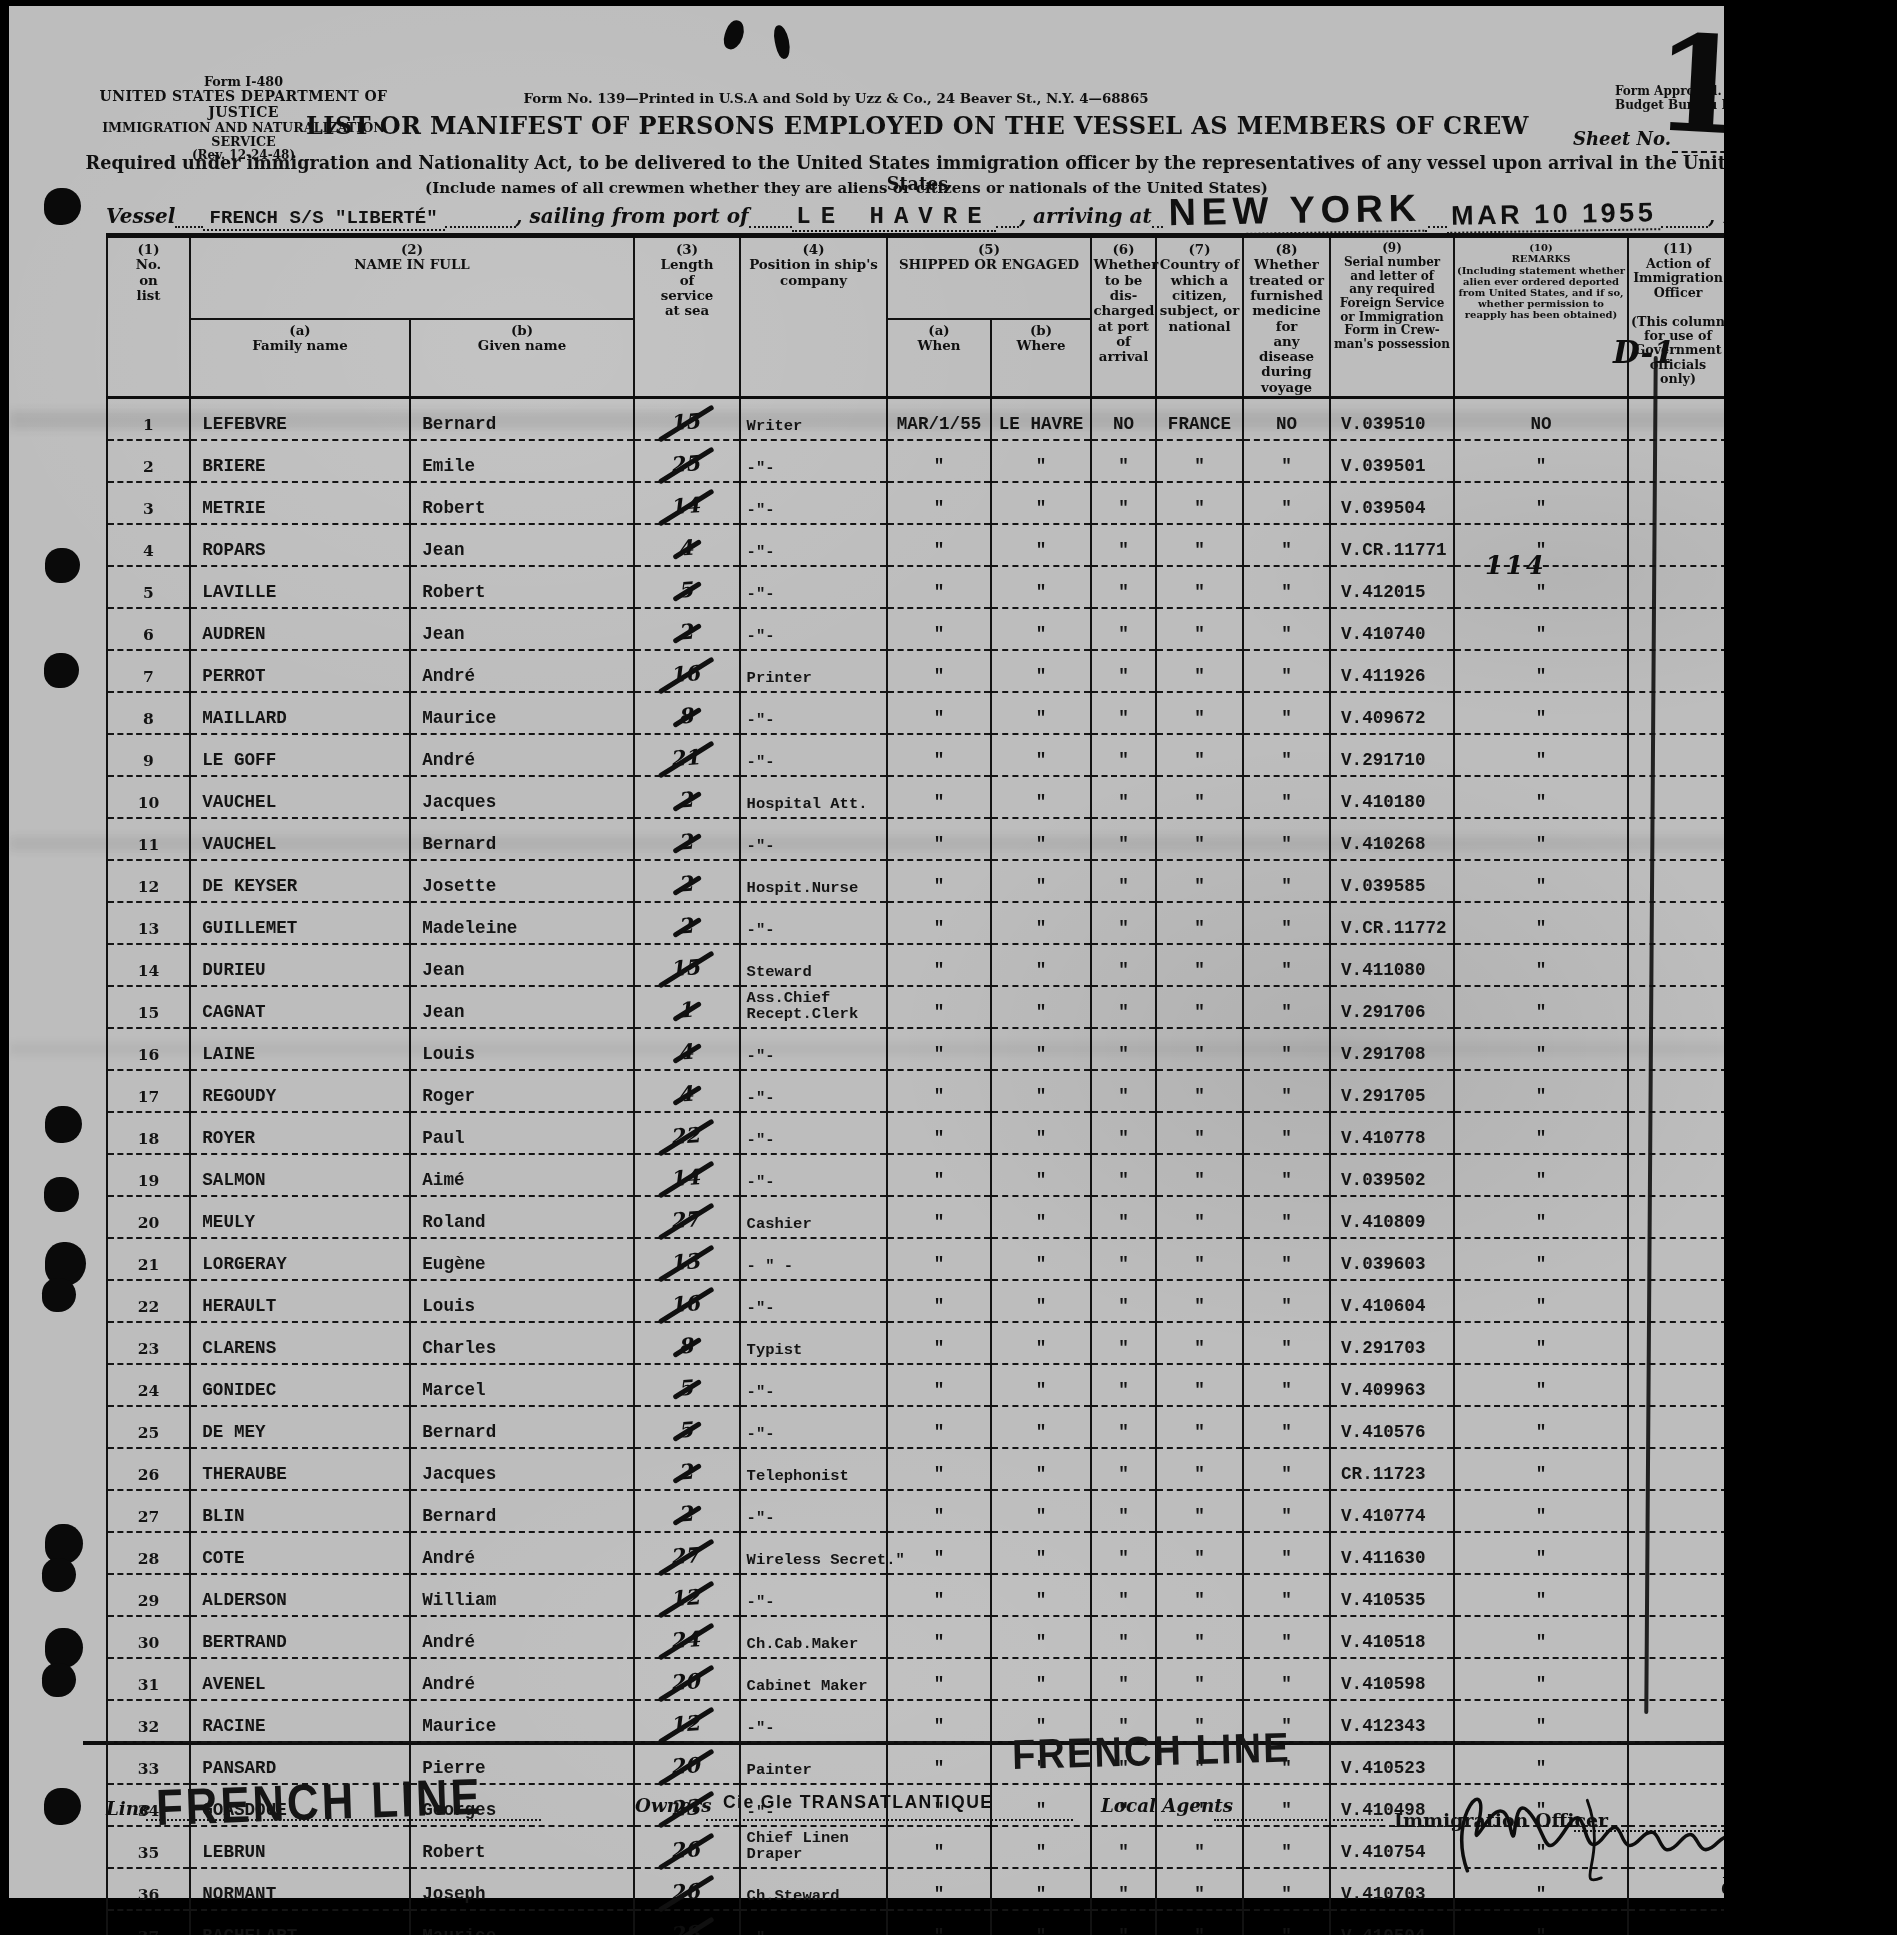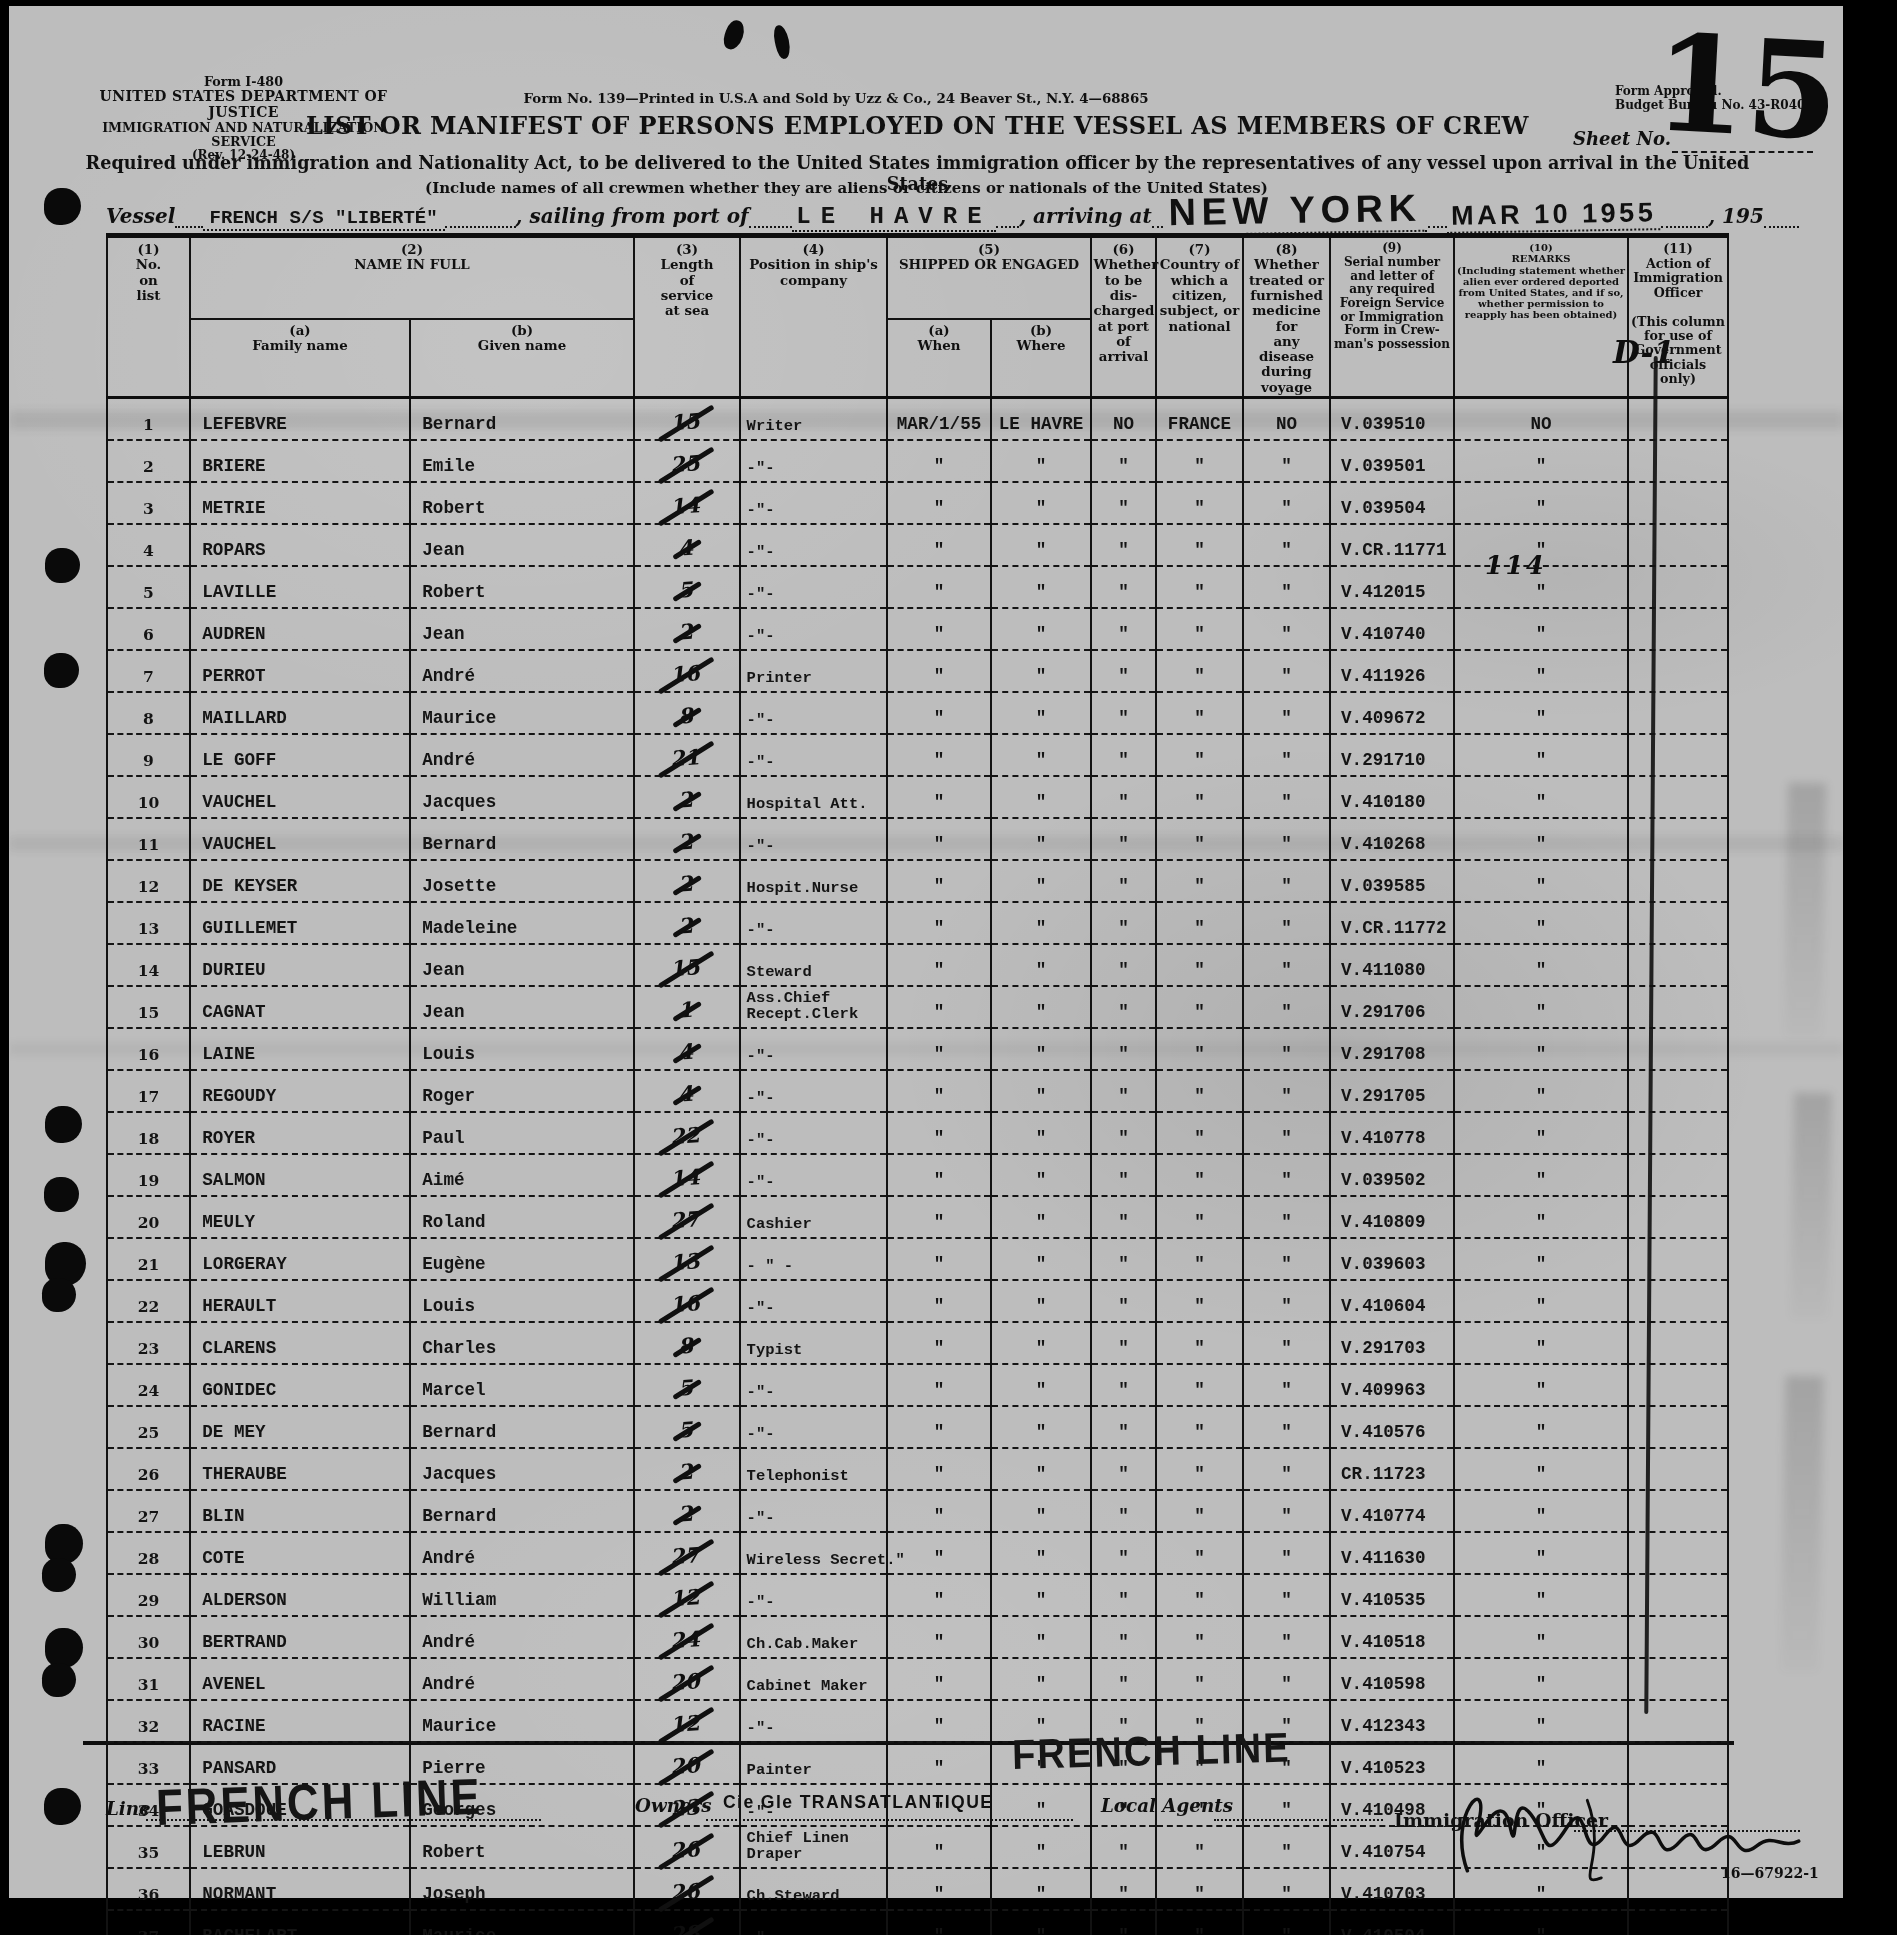--- a/index.html
+++ b/index.html
@@ -1,16 +1,16 @@
 <!DOCTYPE html>
 <html style="font-size:11.3px"><head>
 <meta charset="utf-8">
 <style>
   html,body{margin:0;padding:0;background:#000;}
-  #page{position:relative;width:1897px;height:1936px;background:#050505;overflow:hidden;
+  #page{position:relative;width:1724px;height:1936px;background:#050505;overflow:hidden;
         font-family:"DejaVu Serif",serif;color:#101010;}
   #paper{position:absolute;left:8.5px;top:5.6px;width:1834px;height:1892px;
     background:
       radial-gradient(917px 635px at 28% 18%, rgba(255,255,255,.10), transparent 60%),
       radial-gradient(705px 494px at 72% 55%, rgba(0,0,0,.07), transparent 62%),
       radial-gradient(776px 423px at 45% 88%, rgba(255,255,255,.07), transparent 60%),
       radial-gradient(494px 212px at 85% 30%, rgba(0,0,0,.05), transparent 70%),
       #bdbdbd;}
   .band{position:absolute;left:0;width:1834px;background:rgba(30,30,30,.10);filter:blur(4.2px);}
   .smudge{position:absolute;width:38px;background:linear-gradient(180deg, rgba(20,20,20,.28), rgba(20,20,20,.04));

